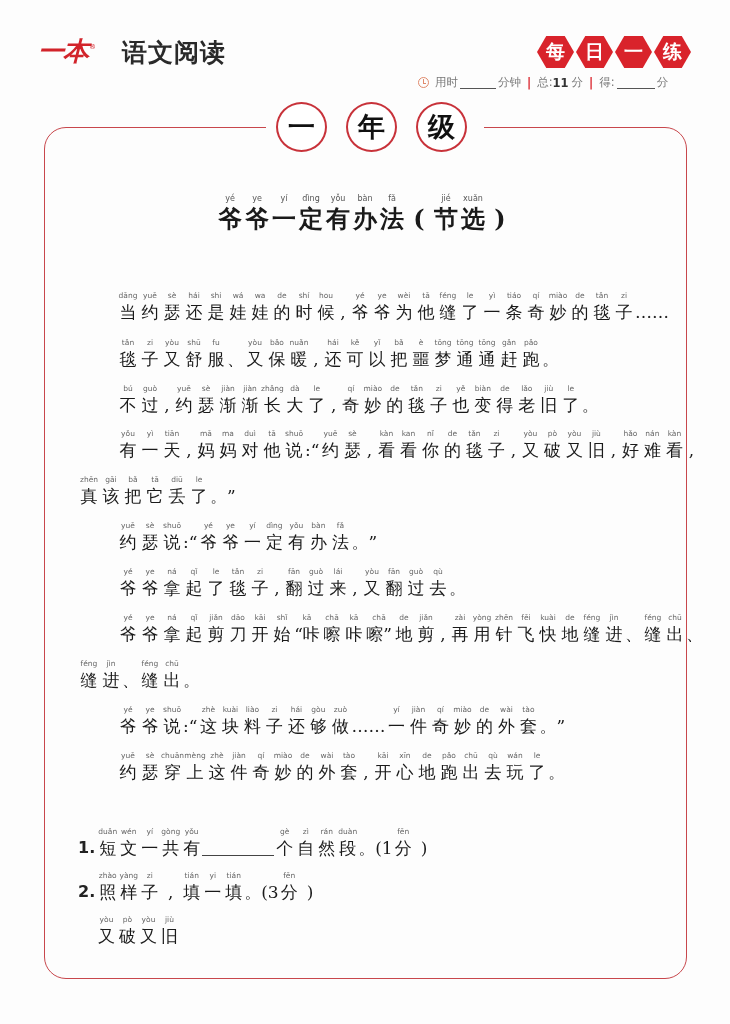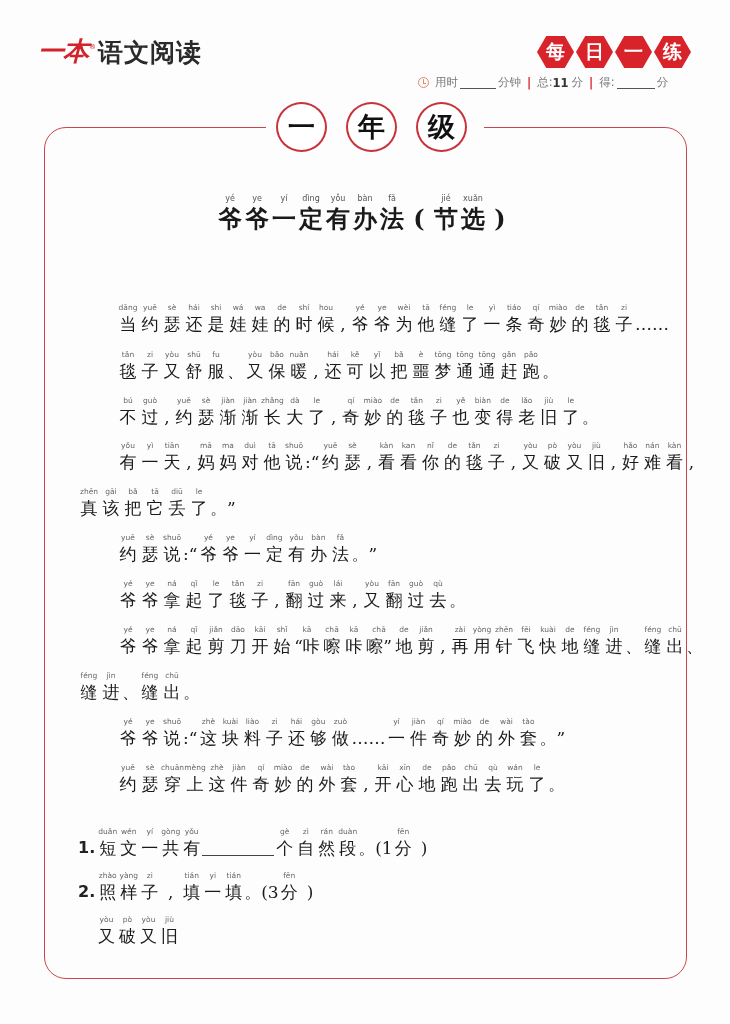--- a/index.html
+++ b/index.html
@@ -3,21 +3,21 @@
   <meta charset="utf-8">
   <style>
     * { box-sizing: border-box; margin: 0; padding: 0; }
     html, body { width: 730px; height: 1024px; background: #fdfdfd; overflow: hidden; }
     body { position: relative; font-family: "DejaVu Sans", sans-serif; color: #1a1a1a; }
 
     
     .brand { position: absolute; left: 38px; top: 34px; display: flex; align-items: flex-end; }
     .brand-logo { font-family: Liberation Serif, serif; font-size: 26px; font-weight: bold; color: #d2232a; letter-spacing: -1px; font-style: italic; text-align: center; }
     .brand-reg { font-size: 7px; color: #d2232a; position: relative; top: -18px; margin-left: 1px; }
-    .brand-title { font-family: "DejaVu Sans", sans-serif; font-size: 25px; font-weight: bold; color: #2a2a2a; margin-left: 2px; letter-spacing: 1px; }
+    .brand-title { font-family: "DejaVu Sans", sans-serif; font-size: 25px; font-weight: bold; color: #2a2a2a; margin-left: 26px; letter-spacing: 1px; }
 
     .daily { position: absolute; left: 537px; top: 36px; display: flex; gap: 2px; }
     .hex { width: 37px; height: 32px; background: #d9232b; color: #fff; font-size: 19px; font-weight: bold;
            display: flex; align-items: center; justify-content: center;
            clip-path: polygon(25% 0, 75% 0, 100% 50%, 75% 100%, 25% 100%, 0 50%); }
 
     .meta { position: absolute; left: 418px; top: 75px; display: flex; align-items: center; font-size: 11.5px; color: #777; white-space: nowrap; }
     .clock { width: 11px; height: 11px; border: 1.3px solid #e08a6c; border-radius: 50%; position: relative; margin-right: 6px; }
     .clock::before { content: ""; position: absolute; left: 4px; top: 1px; width: 1.2px; height: 4px; background: #e08a6c; }
     .clock::after { content: ""; position: absolute; left: 4px; top: 4.5px; width: 3px; height: 1.2px; background: #e08a6c; }
@@ -36,21 +36,21 @@
     .title-block { position: absolute; left: 0; width: 730px; top: 186px; text-align: center; }
     .ruby-row { display: inline-flex; align-items: flex-end; }
     .rb { display: inline-flex; flex-direction: column; align-items: center; }
     .rb .py { font-size: 8px; color: #555; height: 11px; line-height: 11px; white-space: nowrap; }
     .rb .hz { font-family: "DejaVu Serif", serif; }
     .title-row .rb .hz { font-size: 24px; font-weight: bold; line-height: 30px; }
     .title-row .rb { min-width: 27px; }
     .author { font-size: 11px; color: #333; margin-top: 11px; }
 
     
-    .para { position: absolute; display: flex; flex-wrap: nowrap; align-items: center; margin-top: 12px; }
+    .para { position: absolute; display: flex; flex-wrap: nowrap; align-items: center; }
     .para .rb { min-width: 22px; }
     .para .rb .hz { font-size: 17px; line-height: 22px; color: #1a1a1a; letter-spacing: 0; }
     .para .rb .py { font-size: 7.5px; color: #666; }
     .para .rb.p { min-width: 12px; }
     .para .rb.wide { min-width: 28px; }
 
     
     .q { position: absolute; display: flex; align-items: flex-end; }
     .q .num { font-size: 16px; font-weight: bold; line-height: 22px; margin-right: 2px; color: #222; }
     .q .rb .hz { font-size: 17px; line-height: 22px; }

